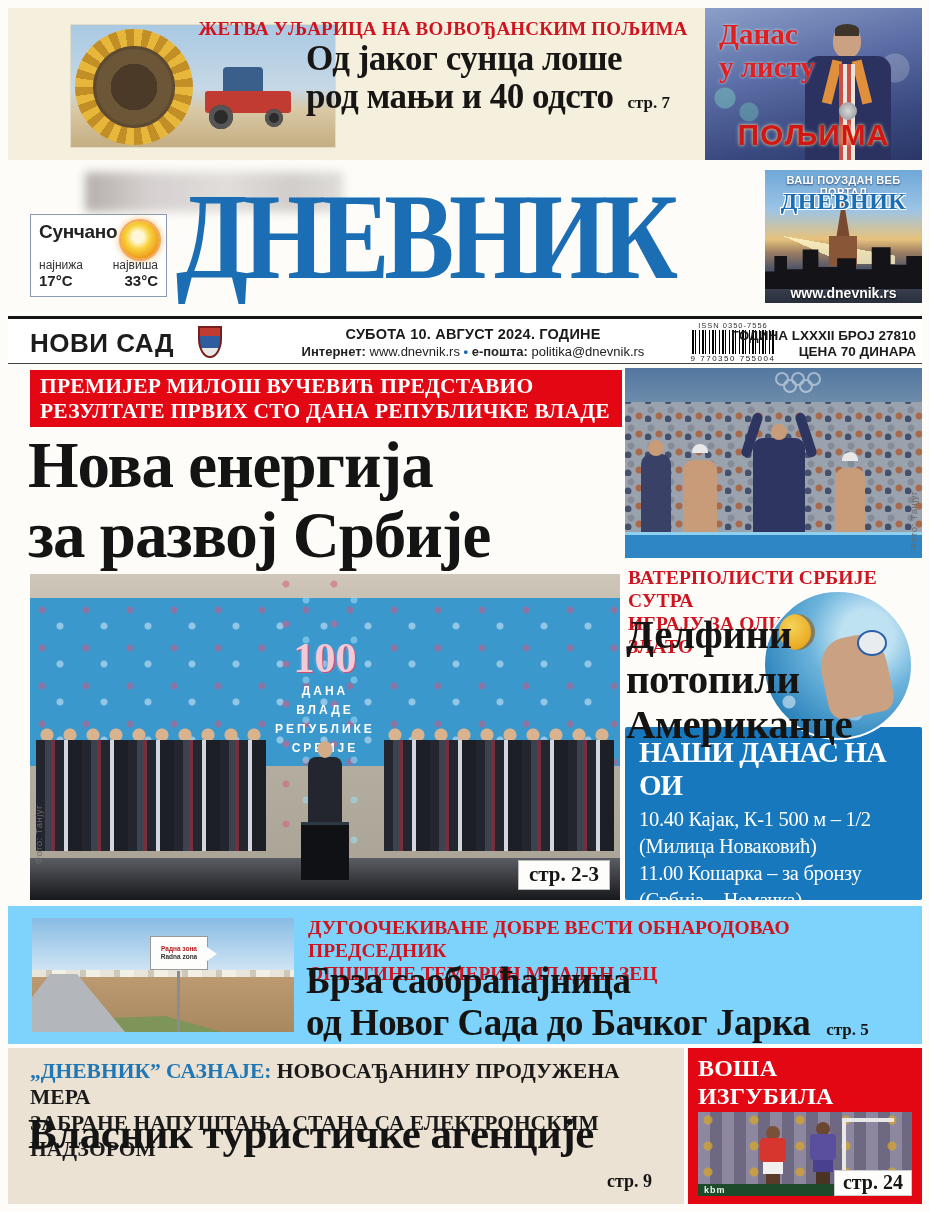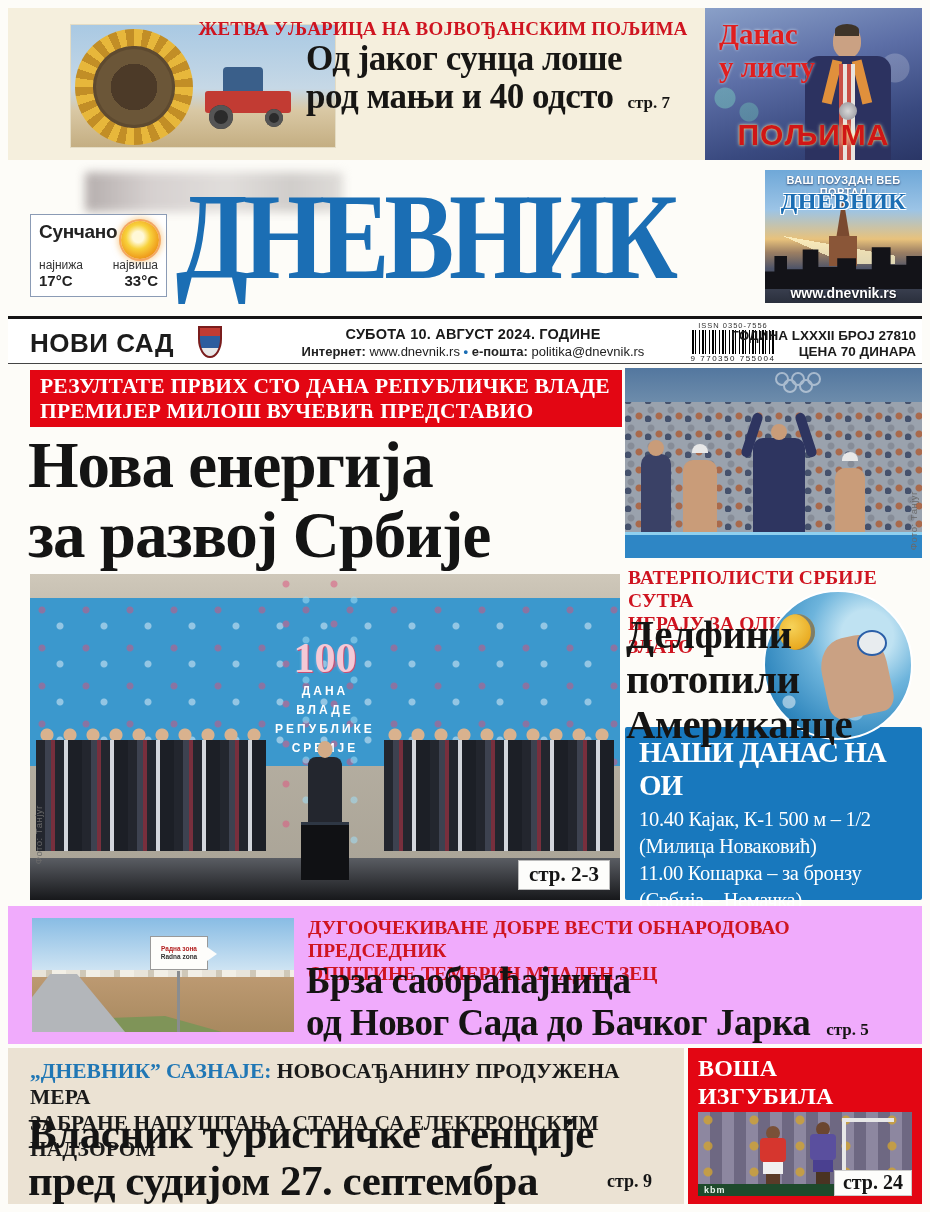--- a/index.html
+++ b/index.html
@@ -152,21 +152,21 @@
   .wp-circle .swimmer { position:absolute; left:58px; top:44px; width:66px; height:80px; background:#caa183; border-radius:40% 40% 20% 20%; transform:rotate(-12deg); }
   .wp-circle .cap2 { position:absolute; left:92px; top:38px; width:30px; height:26px; border-radius:50%; background:#e8ecef; border:2px solid #2b5fa8; }
 
   
   .oly-box { left:625px; top:727px; width:297px; height:173px; background:#1878bd; border-radius:2px; padding:9px 14px 6px; color:#fff; }
   .oly-title { font-family:"Liberation Serif",serif; font-weight:bold; font-size:29px; letter-spacing:-1px; margin-bottom:4px; }
   .oly-line { font-family:"Liberation Serif",serif; font-size:20.5px; line-height:27px; letter-spacing:-0.3px; }
   .oly-ref { text-align:right; font-family:"Liberation Serif",serif; font-weight:bold; font-size:21px; margin-top:2px; }
 
   
-  .road-strip { left:8px; top:906px; width:914px; height:138px; background:#f0abfc; }
+  .road-strip { left:8px; top:906px; width:914px; height:138px; background:#7dd3fc; }
   .road-photo { position:absolute; left:24px; top:12px; width:262px; height:114px; overflow:hidden; background:linear-gradient(180deg,#88bce4 0%,#cfe4f3 46%,#cfe4f3 48%,#bd9a72 50%,#a8895f 100%); }
   .road-photo .bldg { position:absolute; left:0; right:0; top:46%; height:7px; background:repeating-linear-gradient(90deg,#e8e4da 0 14px,#cfc8b8 14px 20px,#f2efe6 20px 34px); }
   .road-road { position:absolute; left:0; bottom:0; width:100%; height:58px; background:transparent; }
   .road-road::before { content:""; position:absolute; left:0; bottom:0; width:150px; height:58px; background:#b3b6ba;
     clip-path:polygon(0 100%,62% 100%,30% 0,12% 0,0 40%); }
   .road-grass { position:absolute; left:0; bottom:0; width:190px; height:16px; background:#7f9458; clip-path:polygon(0 100%,100% 100%,70% 0,0 30%); }
   .road-sign { position:absolute; left:118px; top:18px; width:58px; height:34px; background:#fdfdfb; border:1px solid #999; font-size:6.5px; line-height:8px; text-align:center; padding-top:8px; color:#b32020; font-weight:bold; }
   .road-sign small { display:block; color:#333; font-weight:bold; font-size:6.5px; }
   .road-sign::after { content:""; position:absolute; right:-10px; top:10px; border-top:7px solid transparent; border-bottom:7px solid transparent; border-left:10px solid #fdfdfb; }
   .road-sign::before { content:""; position:absolute; left:26px; top:34px; width:3px; height:64px; background:#8a8d90; }
@@ -285,22 +285,22 @@
     <div class="bars"></div>
     <div class="bcd">9 770350 755004</div>
   </div>
   <div class="info-right">
     <div>ГОДИНА LXXXII БРОЈ 27810</div>
     <div>ЦЕНА 70 ДИНАРА</div>
   </div>
 </div>
 
 <div class="abs main-kicker">
+  <div>ПРЕМИЈЕР МИЛОШ ВУЧЕВИЋ ПРЕДСТАВИО</div>
   <div>РЕЗУЛТАТЕ ПРВИХ СТО ДАНА РЕПУБЛИЧКЕ ВЛАДЕ</div>
-  <div>ПРЕМИЈЕР МИЛОШ ВУЧЕВИЋ ПРЕДСТАВИО</div>
 </div>
 <div class="abs main-headline">
   <div>Нова енергија</div>
   <div>за развој Србије</div>
 </div>
 
 <div class="abs main-photo">
   <div class="mp-wall"></div>
   <div class="crowd l"></div>
   <div class="crowd r"></div>
@@ -388,21 +388,20 @@
   </div>
 </div>
 
 <div class="abs court">
   <div class="court-kicker">
     <div><span class="hl">„ДНЕВНИК” САЗНАЈЕ:</span> <span>НОВОСАЂАНИНУ ПРОДУЖЕНА МЕРА</span></div>
     <div>ЗАБРАНЕ НАПУШТАЊА СТАНА СА ЕЛЕКТРОНСКИМ НАДЗОРОМ</div>
   </div>
   <div class="court-headline">
     <div>Власник туристичке агенције</div>
-    <div>пред судијом 27. септембра</div>
   </div>
   <div class="court-ref">стр. 9</div>
 </div>
 
 <div class="abs foot-box">
   <div class="foot-title">
     <div>ВОША ИЗГУБИЛА</div>
     <div>У НАДОКНАДИ</div>
   </div>
   <div class="foot-photo">

